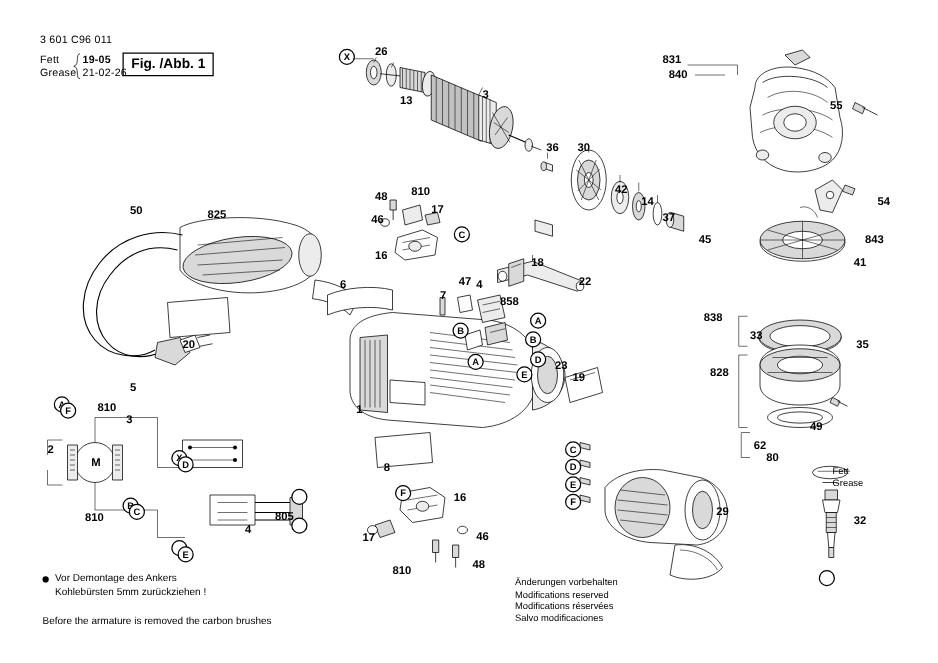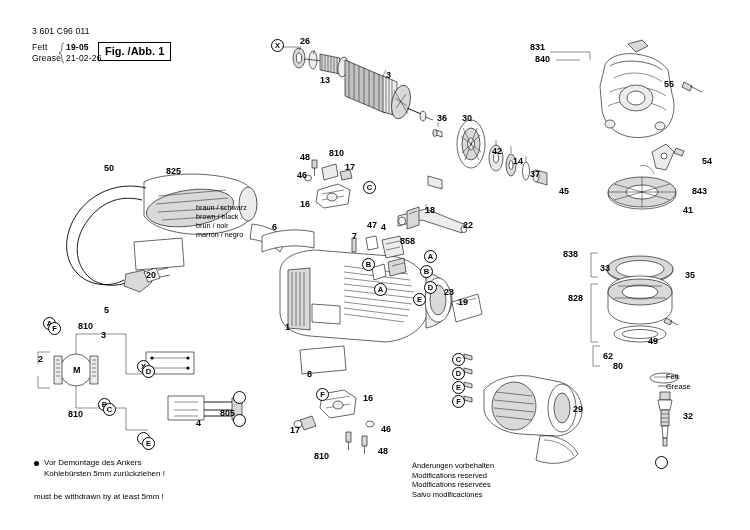--- a/index.html
+++ b/index.html
@@ -407,41 +407,35 @@
       <span></span>
     </div>
   <div class="abs circ" style="left:233px;top:391px;">
       <span></span>
     </div>
   <div class="abs circ" style="left:233px;top:414px;">
       <span></span>
     </div>
   <div class="abs" style="left:73px;top:365px;font-size:9px;font-weight:bold;"><span>M</span></div>
 
-  <div class="abs lbl2" style="left:196px;top:203px;">
-    <div>braun  /  schwarz</div>
-    <div>brown  /  black</div>
-    <div>brun  /  noir</div>
-    <div>marrón  /  negro</div>
-  </div>
 
   <div class="abs lbl" style="left:666px;top:372px;">
     <div>Fett</div>
     <div>Grease</div>
   </div>
 
   <div class="abs" style="left:34px;top:458px;display:flex;align-items:flex-start;gap:5px;">
     <div class="dot" style="margin-top:3px;"></div>
     <div class="note">
       <div>Vor Demontage des Ankers</div>
       <div>Kohlebürsten 5mm zurückziehen !</div>
     </div>
   </div>
   <div class="abs note" style="left:34px;top:492px;">
-    <div>must be withdrawn by at least 5mm !</div>
+    <div>Before the armature is removed the carbon brushes</div>
   </div>
 
   <div class="abs lbl" style="left:412px;top:461px;">
     <div>Änderungen vorbehalten</div>
     <div>Modifications reserved</div>
     <div>Modifications réservées</div>
     <div>Salvo modificaciones</div>
   </div>
   <div class="abs circ" style="left:655px;top:456px;">
     <span></span>

